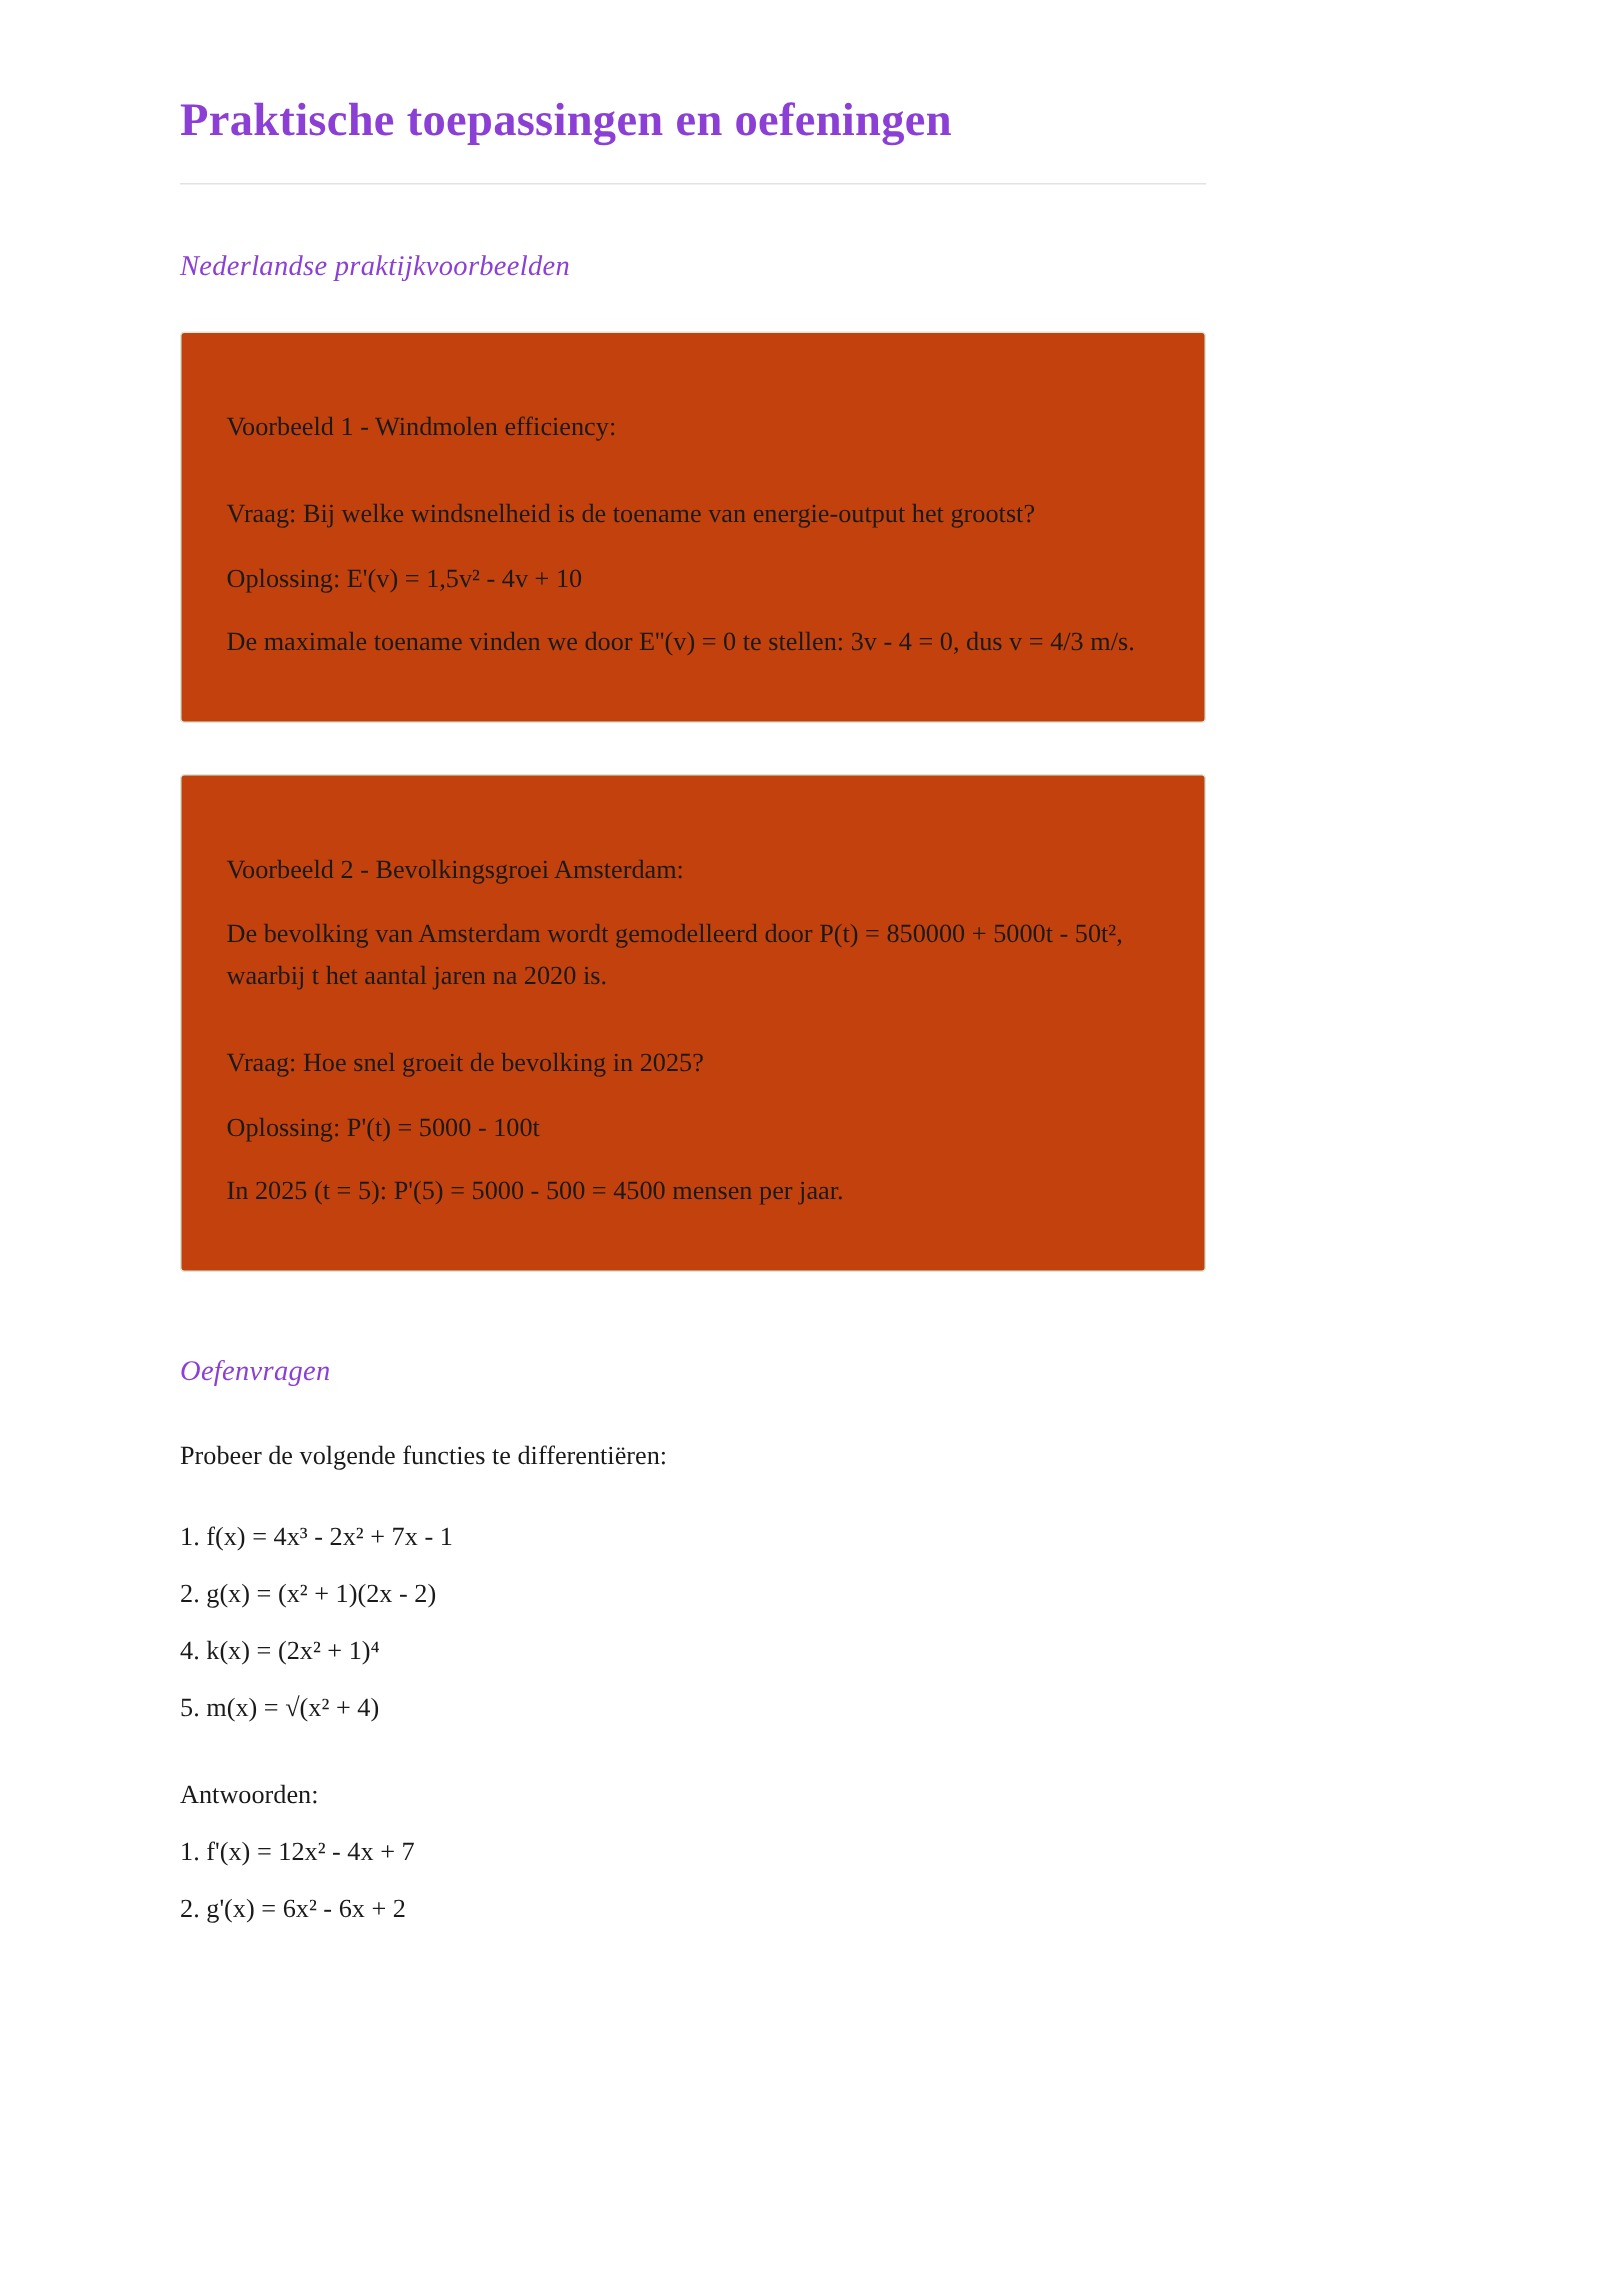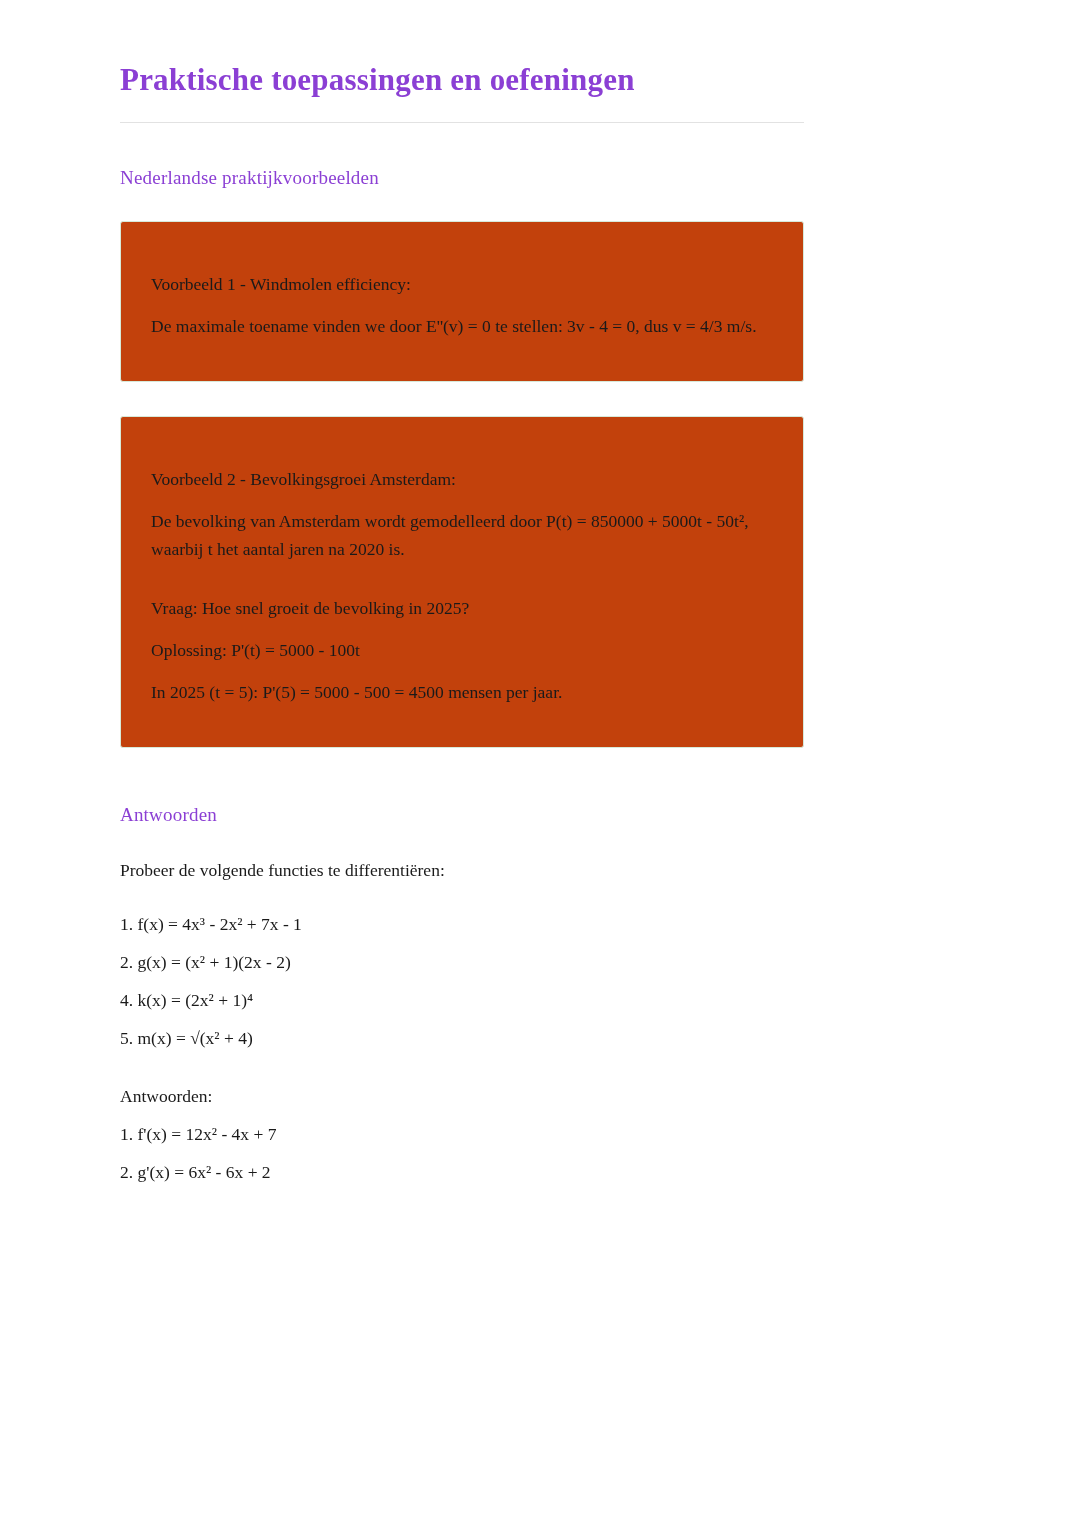--- a/index.html
+++ b/index.html
@@ -32,20 +32,21 @@
     border-bottom: 1px solid #e2e2e2;
     margin: 0 0 44px 0;
   }
   h2.section-title {
     font-family: "Liberation Serif", serif;
     font-size: 19px;
     font-weight: normal;
     color: #8b3fd4;
     margin: 0 0 32px 0;
     letter-spacing: 0.2px;
+    font-style: italic;
   }
   h2.section-title.second {
     margin-top: 56px;
     margin-bottom: 30px;
   }
   .callout {
     background: #c2410c;
     border: 1px solid #d7e9d9;
     border-radius: 3px;
     padding: 48px 30px 40px 30px;
@@ -93,32 +94,34 @@
 
 <div class="page">
 
   <h1 class="doc-title">Praktische toepassingen en oefeningen</h1>
   <div class="title-rule"></div>
 
   <h2 class="section-title">Nederlandse praktijkvoorbeelden</h2>
 
   <div class="callout">
     <p class="tight">Voorbeeld 1 - Windmolen efficiency:</p>
+    <p class="tight gap-before">Vraag: Bij welke windsnelheid is de toename van energie-output het grootst?</p>
+    <p class="tight">Oplossing: E'(v) = 1,5v² - 4v + 10</p>
     <p>De maximale toename vinden we door E''(v) = 0 te stellen: 3v - 4 = 0, dus v = 4/3 m/s.</p>
   </div>
 
   <div class="callout">
     <p class="tight">Voorbeeld 2 - Bevolkingsgroei Amsterdam:</p>
     <p>De bevolking van Amsterdam wordt gemodelleerd door P(t) = 850000 + 5000t - 50t², waarbij t het aantal jaren na 2020 is.</p>
     <p class="tight gap-before">Vraag: Hoe snel groeit de bevolking in 2025?</p>
     <p class="tight">Oplossing: P'(t) = 5000 - 100t</p>
     <p>In 2025 (t = 5): P'(5) = 5000 - 500 = 4500 mensen per jaar.</p>
   </div>
 
-  <h2 class="section-title second">Antwoorden</h2>
+  <h2 class="section-title second">Oefenvragen</h2>
 
   <p class="body-text">Probeer de volgende functies te differentiëren:</p>
 
   <div class="list-block">
     <p class="list-line">1. f(x) = 4x³ - 2x² + 7x - 1</p>
     <p class="list-line">2. g(x) = (x² + 1)(2x - 2)</p>
     <p class="list-line">4. k(x) = (2x² + 1)⁴</p>
     <p class="list-line">5. m(x) = √(x² + 4)</p>
   </div>
 

